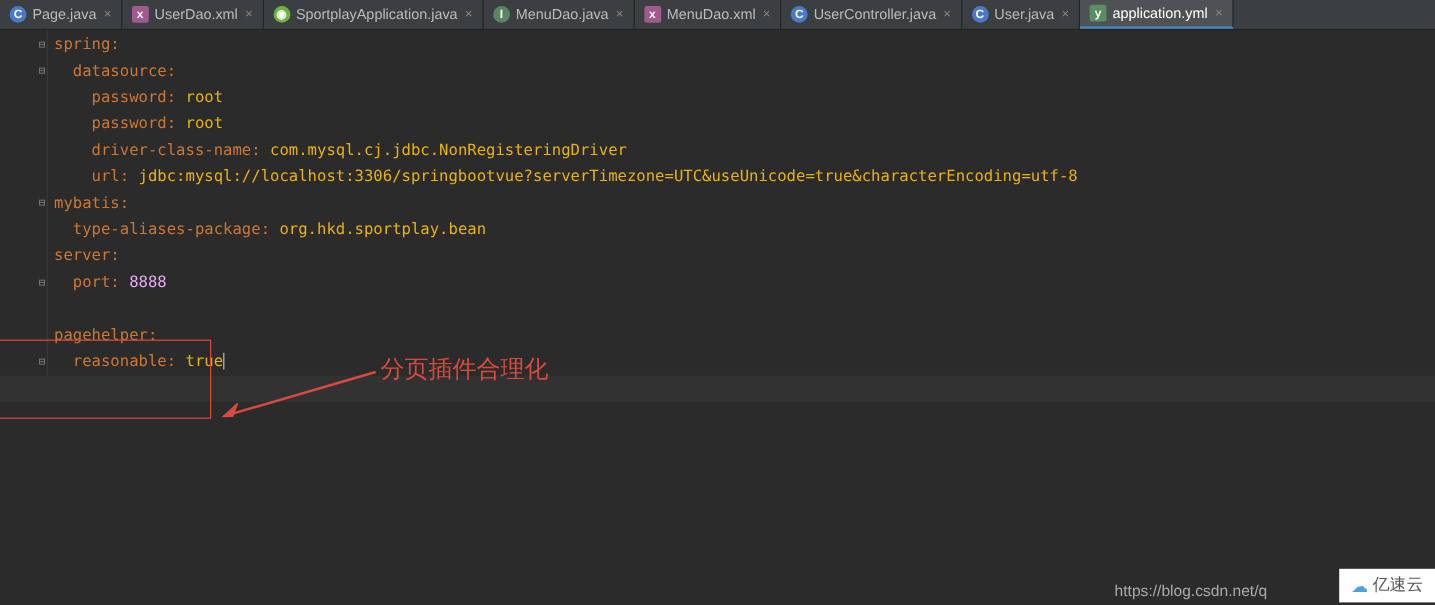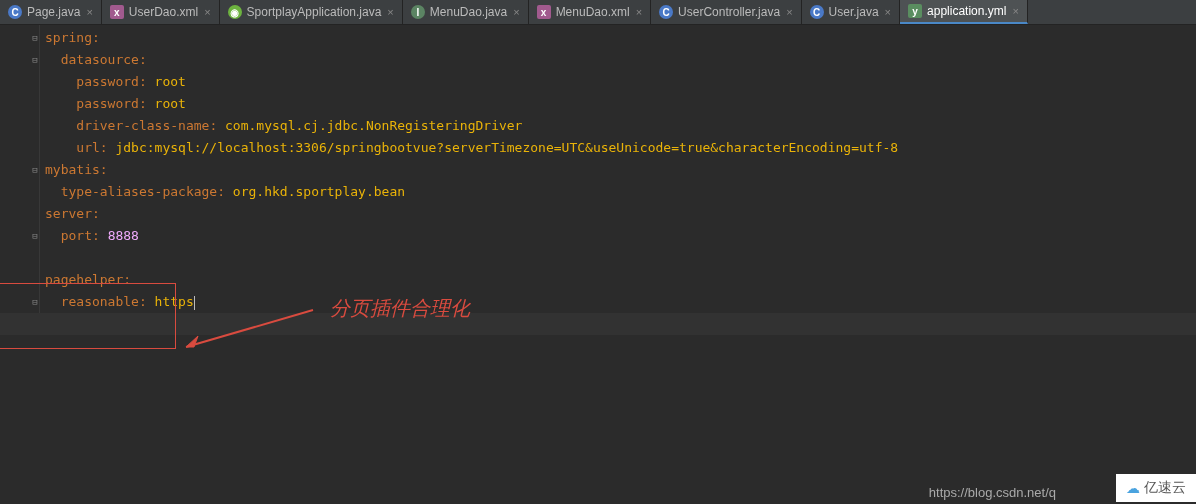--- a/index.html
+++ b/index.html
@@ -188,30 +188,30 @@
   <div class="line">    <span class="key">password</span><span class="colon">:</span> <span class="value">root</span></div>
   <div class="line">    <span class="key">password</span><span class="colon">:</span> <span class="value">root</span></div>
   <div class="line">    <span class="key">driver-class-name</span><span class="colon">:</span> <span class="value">com.mysql.cj.jdbc.NonRegisteringDriver</span></div>
   <div class="line">    <span class="key">url</span><span class="colon">:</span> <span class="value">jdbc:mysql://localhost:3306/springbootvue?serverTimezone=UTC&amp;useUnicode=true&amp;characterEncoding=utf-8</span></div>
   <div class="line"><span class="key">mybatis</span><span class="colon">:</span></div>
   <div class="line">  <span class="key">type-aliases-package</span><span class="colon">:</span> <span class="value">org.hkd.sportplay.bean</span></div>
   <div class="line"><span class="key">server</span><span class="colon">:</span></div>
   <div class="line">  <span class="key">port</span><span class="colon">:</span> <span class="num">8888</span></div>
   <div class="line"> </div>
   <div class="line"><span class="key">pagehelper</span><span class="colon">:</span></div>
-  <div class="line" style="position:relative;">  <span class="key">reasonable</span><span class="colon">:</span> <span class="value">https</span><span class="caret"></span></div>
+  <div class="line" style="position:relative;">  <span class="key">reasonable</span><span class="colon">:</span> <span class="value">true</span><span class="caret"></span></div>
 
   <div class="red-box" style="left:-18px; top:258px; width:194px; height:66px;"></div>
 
   <svg class="red-arrow" style="position:absolute; left:178px; top:280px;" width="140" height="50">
     <line x1="135" y1="5" x2="8" y2="42" stroke="#d94b3f" stroke-width="2"></line>
     <polygon points="8,42 20,31 16,42" fill="#d94b3f"></polygon>
   </svg>
 
-  <div class="annotation" style="left:330px; top:272px;font-style:italic;">分页插件合理化</div>
+  <div class="annotation" style="left:317px; top:272px;">分页插件合理化</div>
 
   <div class="fold" style="top:2px;">⊟</div>
   <div class="fold" style="top:24px;">⊟</div>
   <div class="fold" style="top:134px;">⊟</div>
   <div class="fold" style="top:200px;">⊟</div>
   <div class="fold" style="top:266px;">⊟</div>
 </div>
 
 <div class="watermark-left">https://blog.csdn.net/q</div>
 <div class="watermark-right">

